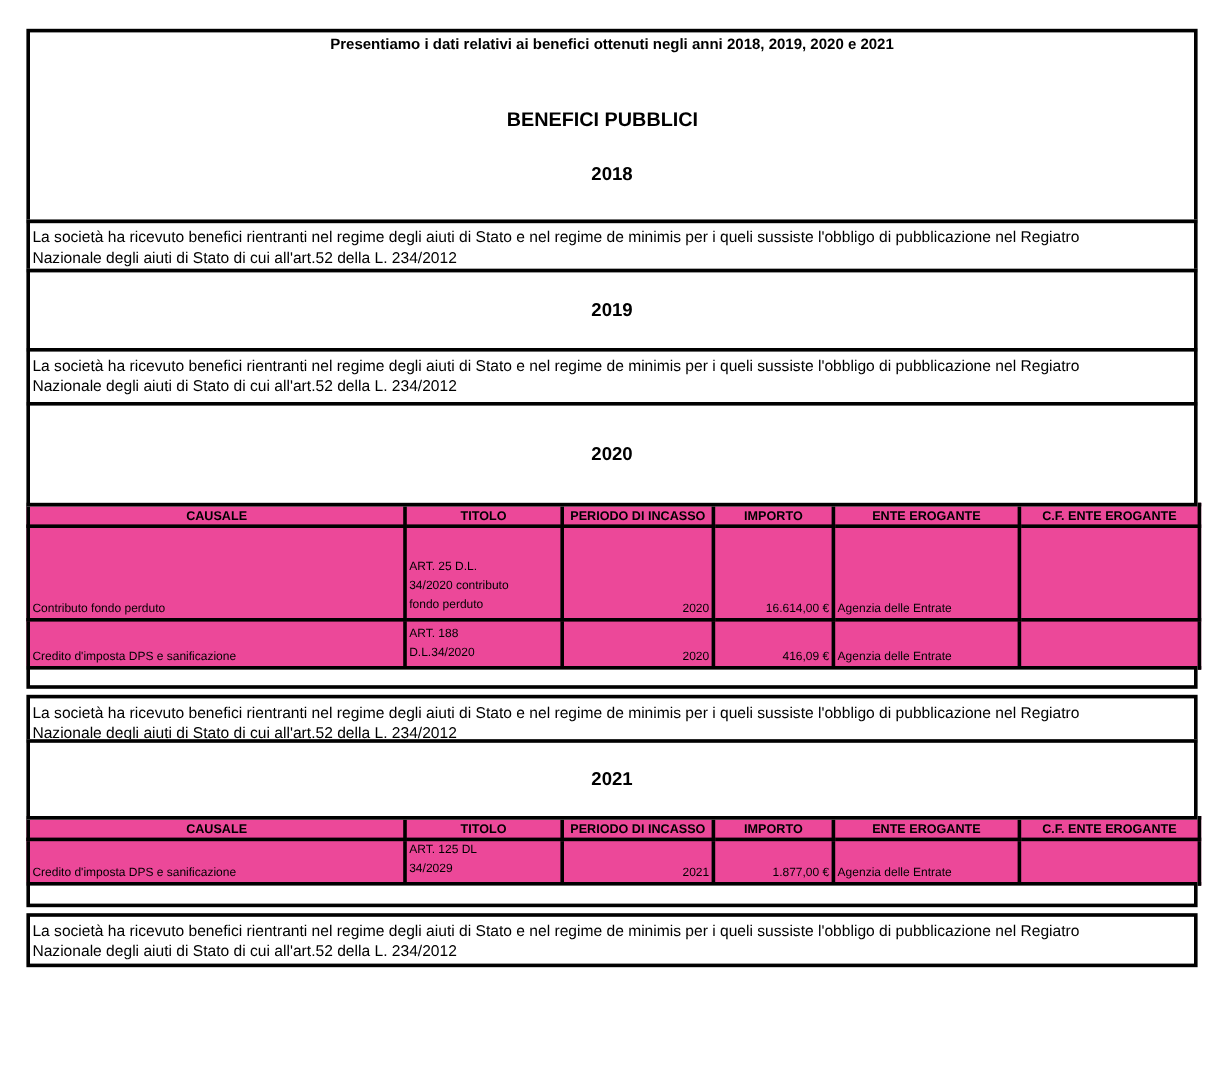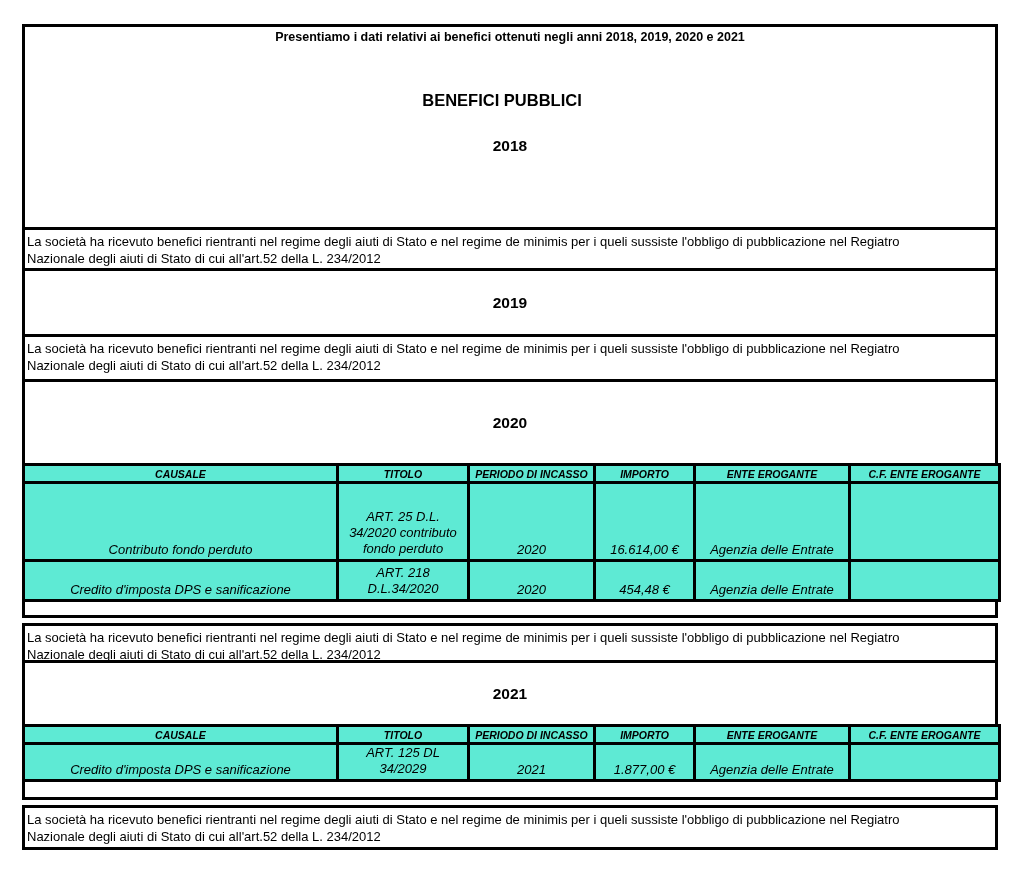--- a/index.html
+++ b/index.html
@@ -19,21 +19,21 @@
   .box {
     border: 3px solid #000000;
     box-sizing: border-box;
     background: #ffffff;
     position: relative;
   }
   .joined { margin-top: -3px; }
   .gapped5 { margin-top: 5px; }
 
   
-  .title-box { height: 206px; }
+  .title-box { height: 162px; }
   .intro-line {
     position: absolute; top: 3px; left: 0; right: 0;
     text-align: center; font-weight: 700; font-size: 12.5px;
   }
   .main-title {
     position: absolute; top: 64px; left: 0; right: 16px;
     text-align: center; font-weight: 700; font-size: 16.5px;
   }
   .year-2018 {
     position: absolute; top: 110px; left: 0; right: 0;
@@ -63,38 +63,36 @@
   
   .spacer-19 { height: 19px; }
   .spacer-21 { height: 21px; }
 
   
   table.benefits {
     border-collapse: collapse;
     width: 976px;
     table-layout: fixed;
     margin-top: -3px;
-    background: #5eead4;
-    font-style: italic;
+    background: #ec4899;
   }
   table.benefits th, table.benefits td {
     border: 3px solid #000000;
     overflow: visible;
   }
   table.benefits th {
     font-size: 10.5px; font-weight: 700;
     text-align: center; vertical-align: middle;
     height: 13px; padding: 1px 2px;
     white-space: nowrap;
   }
   table.benefits td {
-    font-size: 13px;
+    font-size: 10px;
     vertical-align: bottom;
     padding: 0 2px 2px 2px;
-    text-align: center;
   }
   td.cell-causale { text-align: left; white-space: nowrap; margin-left: 25px; }
   td.cell-causale.muted { color: #3d3d3d; }
   td.cell-titolo {
     vertical-align: middle; white-space: pre-line;
     line-height: 16px; text-align: left; padding-top: 2px;
   }
   td.cell-periodo { text-align: right; padding-right: 3px; }
   td.cell-importo { text-align: right; padding-right: 4px; }
   td.cell-ente { text-align: left; white-space: nowrap; }
@@ -150,24 +148,24 @@
           <td class="cell-titolo">ART. 25 D.L.
 34/2020  contributo
 fondo perduto</td>
           <td class="cell-periodo">2020</td>
           <td class="cell-importo">16.614,00 €</td>
           <td class="cell-ente">Agenzia delle Entrate</td>
           <td class="cell-cf"></td>
         </tr>
         <tr class="row-h40">
           <td class="cell-causale">Credito d'imposta DPS e sanificazione</td>
-          <td class="cell-titolo">ART. 218
+          <td class="cell-titolo">ART. 188
 D.L.34/2020</td>
           <td class="cell-periodo">2020</td>
-          <td class="cell-importo">454,48 €</td>
+          <td class="cell-importo">416,09 €</td>
           <td class="cell-ente">Agenzia delle Entrate</td>
           <td class="cell-cf"></td>
         </tr>
       </tbody>
     </table>
 
     <div class="box joined spacer-19"></div>
 
     <div class="box gapped5 para-box para-40">La società ha ricevuto benefici rientranti nel regime degli aiuti di Stato e nel regime de minimis per i queli sussiste l'obbligo di pubblicazione nel Regiatro
 Nazionale degli aiuti di Stato di cui all'art.52 della L. 234/2012</div>

